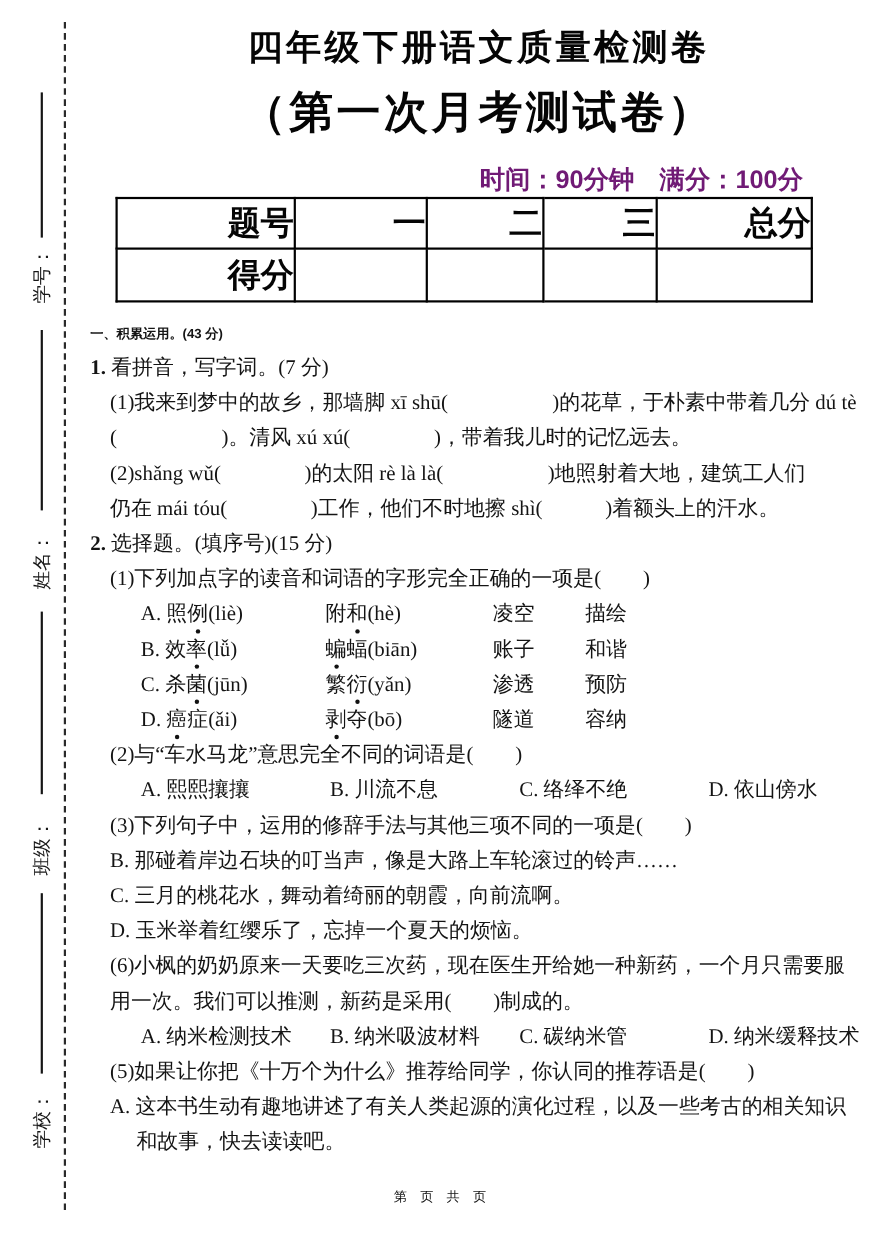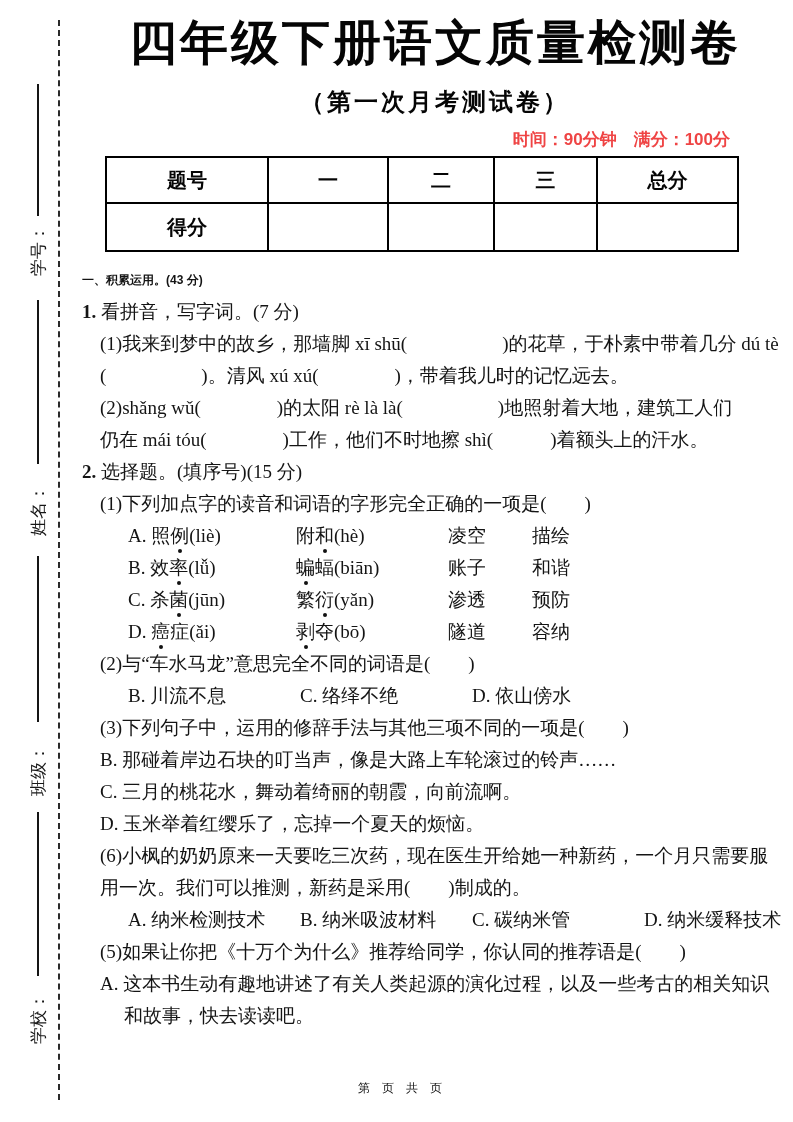--- a/index.html
+++ b/index.html
@@ -14,36 +14,36 @@
   .wl1{top:84px;height:132px;} .wl2{top:300px;height:164px;}
   .wl3{top:556px;height:166px;} .wl4{top:812px;height:164px;}
   .seal-label{position:absolute;left:8px;width:60px;height:60px;display:flex;align-items:center;justify-content:center;}
   .seal-label span{transform:rotate(-90deg);white-space:nowrap;font-size:17px;color:#161616;}
   .sl1{top:220px;} .sl2{top:480px;} .sl3{top:740px;} .sl4{top:988px;}
   
   .content{position:absolute;left:80px;top:0;width:710px;}
   .title{
     margin:14px 0 0 0;text-align:center;
     font-family:"Liberation Sans","DejaVu Sans",sans-serif;
-    font-weight:bold;font-size:48px;line-height:58px;letter-spacing:3px;color:#050505;
+    font-weight:bold;font-size:32px;line-height:58px;letter-spacing:3px;color:#050505;
   }
   .subtitle{
     margin:6px 0 0 0;text-align:center;
     font-family:"Liberation Sans","DejaVu Sans",sans-serif;
-    font-weight:bold;font-size:24px;line-height:48px;letter-spacing:3px;color:#050505;
+    font-weight:bold;font-size:40px;line-height:48px;letter-spacing:3px;color:#050505;
   }
   .meta{
-    margin:4px 60px 0 0;text-align:right;
+    margin:27px 60px 0 0;text-align:right;
     font-family:"Liberation Sans","DejaVu Sans",sans-serif;
-    font-weight:bold;font-size:17px;line-height:20px;color:#ef4444;
+    font-weight:bold;font-size:23px;line-height:20px;color:#701a75;
   }
   table.score{border-collapse:collapse;table-layout:fixed;margin:6px 0 0 25px;width:632px;}
   table.score td{
-    border:2px solid #000;text-align:center;vertical-align:middle;
-    font-weight:bold;font-size:20px;color:#050505;padding:0;
+    border:2px solid #000;text-align:right;vertical-align:middle;
+    font-weight:bold;font-size:30px;color:#050505;padding:0;
   }
   tr.r1 td{height:44px;} tr.r2 td{height:46px;margin-left:16px;}
   
   .body{margin:12px 0 0 2px;font-size:19px;color:#141414;}
   .ln{height:32px;line-height:32px;white-space:nowrap;margin:0;}
   .ind{padding-left:18px;}
   .ind2{padding-left:42px;}
   .sec-head{font-family:"Liberation Sans","DejaVu Sans",sans-serif;font-weight:bold;font-size:12px;}
   .qnum{font-weight:bold;}
   .wgrid{display:grid;grid-template-columns:168px 152px 84px 84px;height:32px;line-height:32px;padding-left:18px;}
@@ -138,20 +138,21 @@
         </div>
       <div class="wgrid">
           <span class="opt-cell">D. <span class="du">癌</span>症(ǎi)</span>
           <span class="opt-cell"><span class="du">剥</span>夺(bō)</span>
           <span class="opt-cell">隧道</span>
           <span class="opt-cell">容纳</span>
         </div>
 
       <p class="ln ind">(2)与“车水马龙”意思完全不同的词语是(　　)</p>
       <div class="ogrid">
+          <span class="opt-cell">A. 熙熙攘攘</span>
           <span class="opt-cell">B. 川流不息</span>
           <span class="opt-cell">C. 络绎不绝</span>
           <span class="opt-cell">D. 依山傍水</span>
         </div>
 
       <p class="ln ind">(3)下列句子中，运用的修辞手法与其他三项不同的一项是(　　)</p>
       <p class="ln ind">B. 那碰着岸边石块的叮当声，像是大路上车轮滚过的铃声……</p>
       <p class="ln ind">C. 三月的桃花水，舞动着绮丽的朝霞，向前流啊。</p>
       <p class="ln ind">D. 玉米举着红缨乐了，忘掉一个夏天的烦恼。</p>
 

